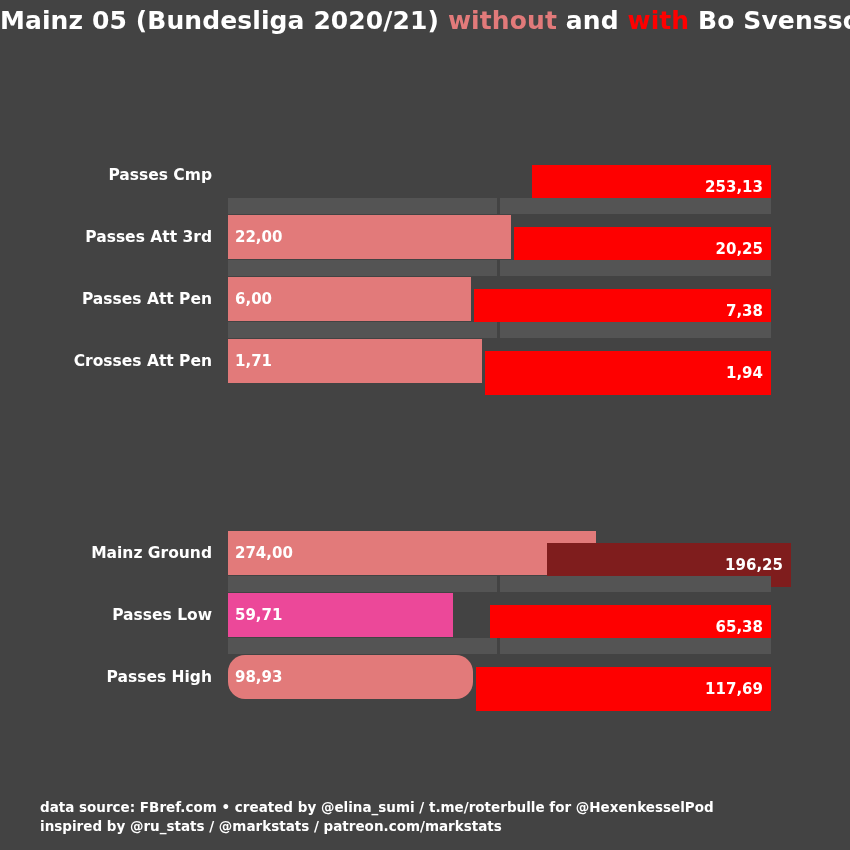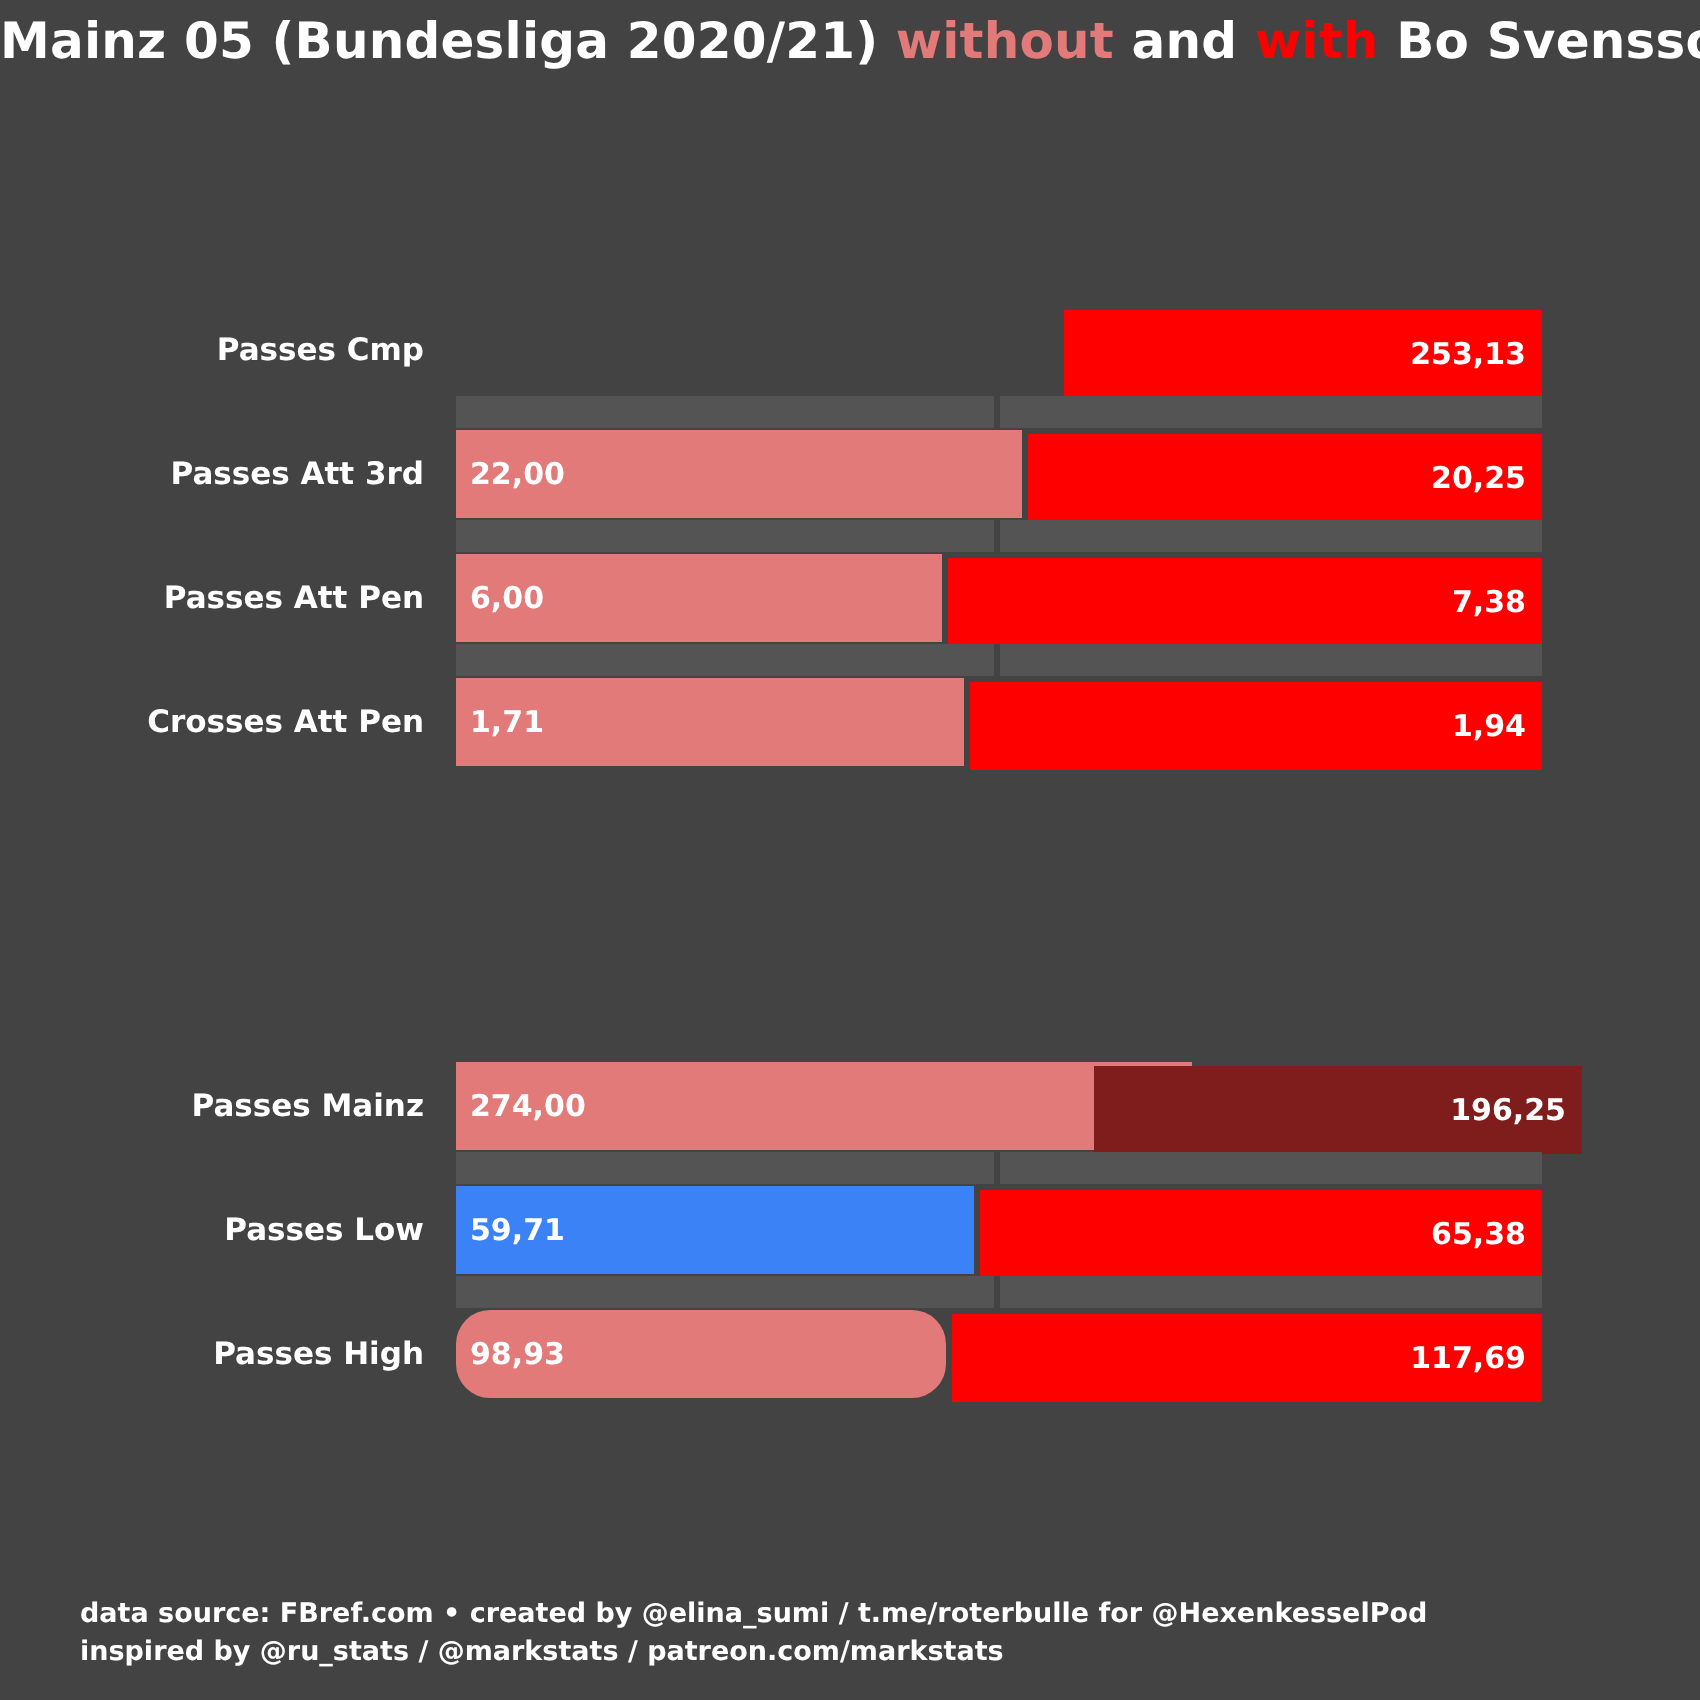--- a/index.html
+++ b/index.html
@@ -88,21 +88,21 @@
     line-height: 44px;
     font-size: 15px;
     font-weight: bold;
     color: #ffffff;
     white-space: nowrap;
   }
 
   
   .bar-right {
     position: absolute;
-    top: 2px;
+    top: 12px;
     height: 44px;
     background: #fe0000;
     box-sizing: border-box;
   }
   .bar-right .val {
     position: absolute;
     right: 8px;
     top: 0;
     height: 44px;
     line-height: 44px;
@@ -196,37 +196,37 @@
             <span class="val">1,71</span>
           </div>
           <div class="bar-right" style="left: 257px; width: 286px; background: rgb(254, 0, 0);">
             <span class="val">1,94</span>
           </div>
         </div>
       </div>
     </div>
   <div class="group" id="group-1" style="top:531px;">
       <div class="row">
-        <div class="row-label">Passes Mainz</div>
+        <div class="row-label">Mainz Ground</div>
         <div class="bars">
           <div class="bar-left" style="left: 0px; width: 368px; background: rgb(226, 122, 122);">
             <span class="val">274,00</span>
           </div>
           <div class="bar-right" style="left: 319px; width: 244px; background: #7f1d1d; padding-left: 38px;">
             <span class="val">196,25</span>
           </div>
         </div>
       </div>
       <div class="sep" style="position: absolute; left: 228px; top: 45px; background: rgb(84, 84, 84);">
         <div class="gap" style="left: 269px; background: rgb(67, 67, 67);"></div>
       </div>
       <div class="row">
         <div class="row-label">Passes Low</div>
         <div class="bars">
-          <div class="bar-left" style="left: 0px; width: 259px; background: #3b82f6;">
+          <div class="bar-left" style="left: 0px; width: 225px; background: #ec4899;">
             <span class="val">59,71</span>
           </div>
           <div class="bar-right" style="left: 262px; width: 281px; background: rgb(254, 0, 0);">
             <span class="val">65,38</span>
           </div>
         </div>
       </div>
       <div class="sep" style="position: absolute; left: 228px; top: 107px; background: rgb(84, 84, 84);">
         <div class="gap" style="left: 269px; background: rgb(67, 67, 67);"></div>
       </div>

